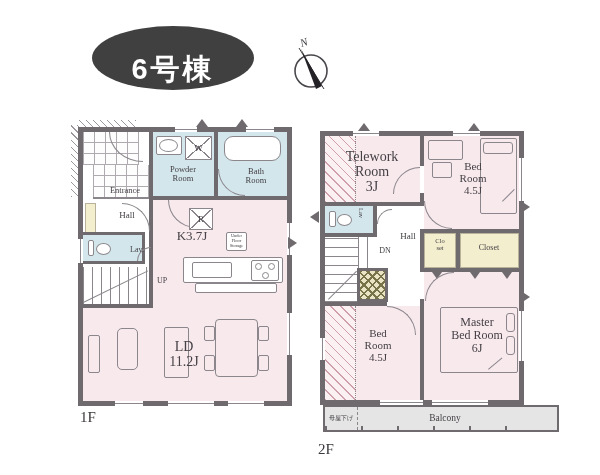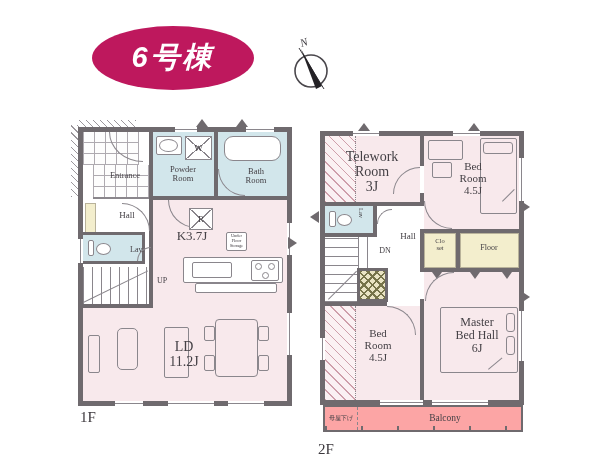--- a/index.html
+++ b/index.html
@@ -36,21 +36,21 @@
   .arc{position:absolute;box-sizing:border-box;border:0 solid #8a868c;background:transparent;}
   .win{position:absolute;}
   .winH{background:linear-gradient(#ffffff 0 2px,#8a868c 2px 3px,#ffffff 3px 100%);}
   .winV{background:linear-gradient(90deg,#ffffff 0 2px,#8a868c 2px 3px,#ffffff 3px 100%);}
   .lbl{position:absolute;text-align:center;white-space:pre-line;line-height:1.08;color:#454146;}
   .triUp{position:absolute;width:0;height:0;border-left:6px solid transparent;border-right:6px solid transparent;border-bottom:8px solid #6f6a6e;}
   .triDown{position:absolute;width:0;height:0;border-left:5px solid transparent;border-right:5px solid transparent;border-top:7px solid #6f6a6e;}
   .triRight{position:absolute;width:0;height:0;border-top:6px solid transparent;border-bottom:6px solid transparent;border-left:9px solid #6f6a6e;}
   .triLeft{position:absolute;width:0;height:0;border-top:6px solid transparent;border-bottom:6px solid transparent;border-right:9px solid #6f6a6e;}
   .badge{position:absolute;left:92px;top:26px;width:162px;height:64px;border-radius:50%;
-         background:#be185d;display:flex;align-items:center;justify-content:center;font-style:italic;}
+         background:#404040;display:flex;align-items:flex-end;justify-content:center;}
   .badge span{font-family:"Liberation Sans",sans-serif;font-size:29px;font-weight:bold;color:#ffffff;letter-spacing:3px;}
   .floorlabel{position:absolute;font-size:15px;color:#3c383d;font-family:"Liberation Serif",serif;}
   .burner{position:absolute;width:7px;height:7px;border:1px solid #8a868c;border-radius:50%;box-sizing:border-box;}
   .vtext{position:absolute;writing-mode:vertical-rl;font-size:6.5px;color:#454146;}
 </style>
 </head>
 <body>
 
 <div class="canvas">
 
@@ -136,21 +136,21 @@
     <div class="furn" style="left:39px;top:201px;width:21px;height:42px;border-radius:5px;"></div>
     <div class="furn" style="left:86px;top:200px;width:25px;height:51px;"></div>
     <div class="furn" style="left:137px;top:192px;width:43px;height:58px;border-radius:4px;"></div>
     <div class="furn" style="left:126px;top:199px;width:11px;height:15px;"></div>
     <div class="furn" style="left:126px;top:228px;width:11px;height:16px;"></div>
     <div class="furn" style="left:180px;top:199px;width:11px;height:15px;"></div>
     <div class="furn" style="left:180px;top:228px;width:11px;height:16px;"></div>
     <div class="furn white" style="left:10px;top:113px;width:6px;height:16px;"></div>
     <div class="furn white oval" style="left:18px;top:116px;width:15px;height:12px;"></div>
 
-    <div class="lbl" style="left:20px;top:44px;width:54px;font-size:8.5px;">Entrance</div>
+    <div class="lbl" style="left:20px;top:59px;width:54px;font-size:8.5px;">Entrance</div>
     <div class="lbl" style="left:28px;top:84px;width:42px;font-size:9px;">Hall</div>
     <div class="lbl" style="left:42px;top:119px;width:34px;font-size:8px;">Lav.</div>
     <div class="lbl" style="left:74px;top:38px;width:62px;font-size:8.5px;">Powder
 Room</div>
     <div class="lbl" style="left:150px;top:40px;width:56px;font-size:8.5px;">Bath
 Room</div>
     <div class="lbl" style="left:84px;top:102px;width:60px;font-size:13px;">K3.7J</div>
     <div class="lbl" style="left:148px;top:106px;width:21px;font-size:4.5px;line-height:1.15;">Under
 Floor
 Storage</div>
@@ -232,30 +232,30 @@
 Room
 3J</div>
     <div class="vtext" style="left:38px;top:77px;height:24px;">Lav</div>
     <div class="lbl" style="left:68px;top:101px;width:40px;font-size:9px;">Hall</div>
     <div class="lbl" style="left:54px;top:116px;width:22px;font-size:8px;">DN</div>
     <div class="lbl" style="left:124px;top:30px;width:58px;font-size:11px;">Bed
 Room
 4.5J</div>
     <div class="lbl" style="left:106px;top:106px;width:28px;font-size:6.5px;">Clo
 set</div>
-    <div class="lbl" style="left:141px;top:113px;width:56px;font-size:8px;">Floor</div>
+    <div class="lbl" style="left:141px;top:113px;width:56px;font-size:8px;">Closet</div>
     <div class="lbl" style="left:32px;top:197px;width:52px;font-size:11px;">Bed
 Room
 4.5J</div>
     <div class="lbl" style="left:118px;top:185px;width:78px;font-size:12px;">Master
-Bed Hall
+Bed Room
 6J</div>
   </div>
 
-  <div class="abs" style="left:323px;top:405px;width:200px;height:27px;border:2px solid #6f6a6e;box-sizing:border-box;background:#fca5a5;padding-left:13px;">
+  <div class="abs" style="left:323px;top:405px;width:236px;height:27px;border:2px solid #6f6a6e;box-sizing:border-box;background:#e5e5e5;padding-left:13px;">
     <div class="abs" style="left:32px;top:0px;width:0px;height:23px;border-left:1px dashed #8a868c;"></div>
     <div class="lbl" style="left:1px;top:8px;width:30px;font-size:6px;">母屋下げ</div>
     <div class="lbl" style="left:60px;top:6px;width:120px;font-size:9.5px;">Balcony</div>
     <div class="abs" style="left:0px;top:19px;width:196px;height:4px;background-image:repeating-linear-gradient(90deg,#6f6a6e 0 2px,transparent 2px 36px);"></div>
   </div>
   <div class="floorlabel" style="left:318px;top:441px;">2F</div>
 
 </div>
 
 </body></html>

